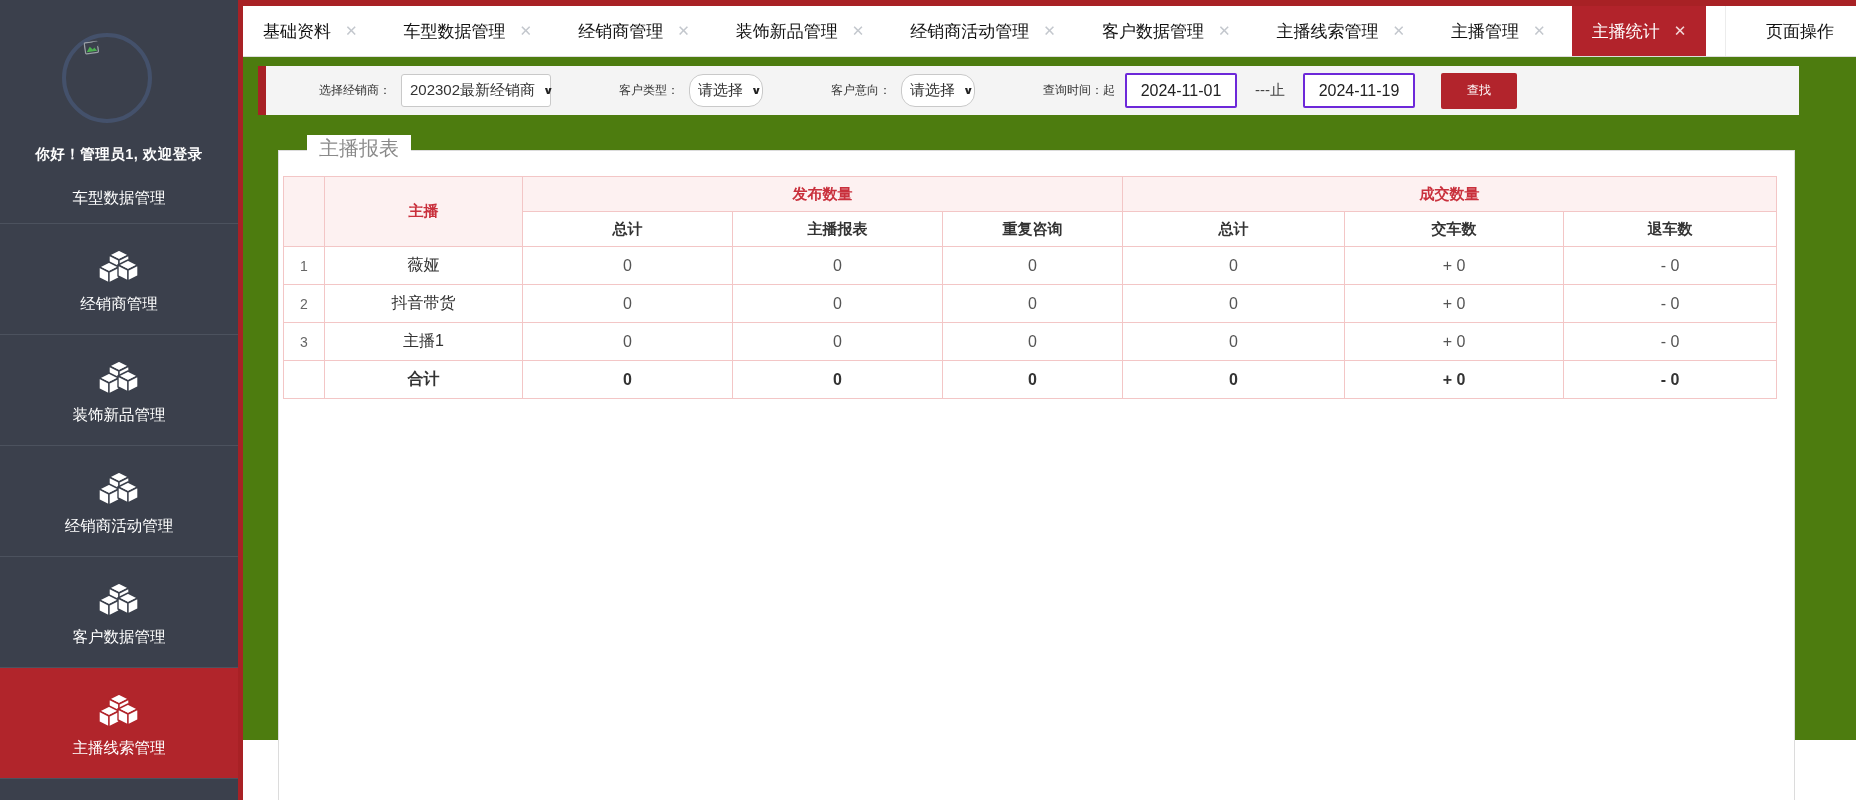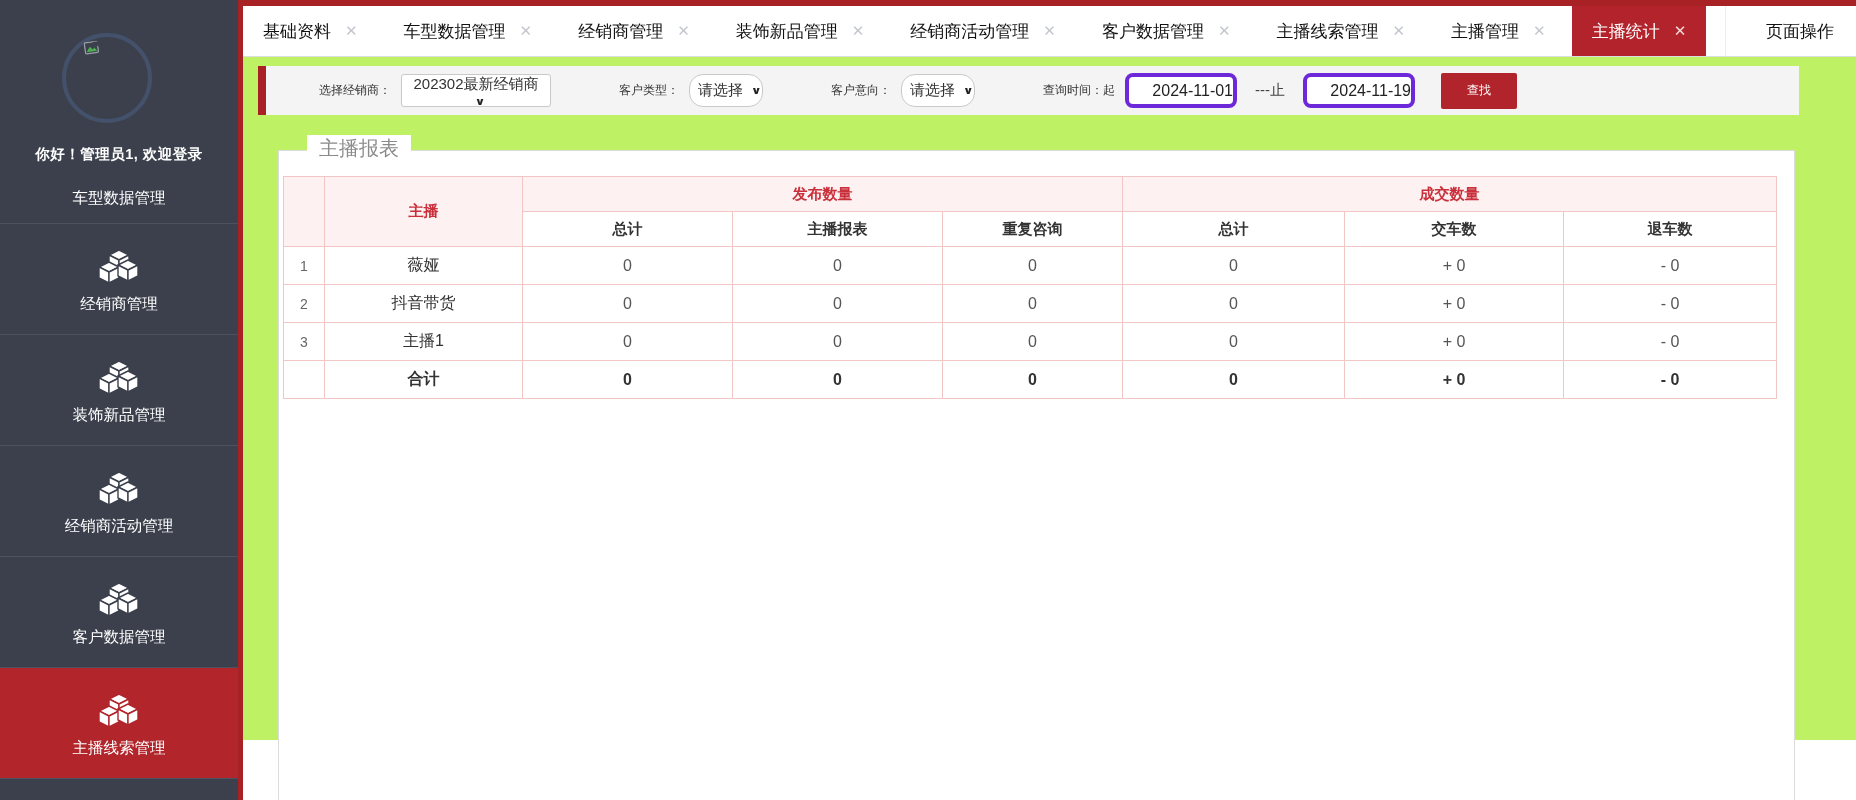--- a/index.html
+++ b/index.html
@@ -20,21 +20,21 @@
   .menu-item.text-only { height:40px; line-height:30px; font-size:15.5px; }
   .menu-item.block { height:111px; border-top:1px solid #4c525e; padding-top:26px; }
   .menu-item.block .cube { display:block; margin:0 auto 10px auto; }
   .menu-item.block .mi-label { font-size:15.5px; }
   .menu-item.active { background:#b1252b; }
   .menu-tail { width:238px; height:0; border-top:1px solid #4c525e; }
   .cubeface { fill:#ffffff; stroke:#3b404c; stroke-width:1.4; stroke-linejoin:round; }
   .menu-item.active .cubeface { stroke:#b1252b; }
 
   
-  .main { position:absolute; left:243px; top:0; width:1613px; height:740px; background:#bef264; }
+  .main { position:absolute; left:243px; top:0; width:1613px; height:740px; background:#4d7c0f; }
   .tab-top-border { position:absolute; left:0; top:0; width:1613px; height:6px; background:#a82125; }
   .tabbar { position:absolute; left:0; top:6px; width:1613px; height:51px; background:#fff;
             display:flex; align-items:stretch; border-bottom:1px solid #dddddd; }
   .tab { display:flex; align-items:center; gap:14px; padding:0 20px; margin-right:6px;
          font-size:17px; color:#111; cursor:pointer; white-space:nowrap; }
   .tab .close { color:#c3c7cd; font-size:15px; cursor:pointer; }
   .tab.active { background:#b2232b; color:#fff; }
   .tab.active .close { color:#f3dadb; }
   .page-actions { margin-left:auto; margin-right:8px; display:flex; align-items:center;
                   padding:0 14px 0 40px; font-size:17px; color:#111; border-left:1px solid #ececec;
@@ -42,24 +42,24 @@
 
   
   .filterbar { position:absolute; left:15px; top:66px; width:1541px; height:49px; background:#f4f4f4;
                display:flex; align-items:center; }
   .filter-accent { width:8px; height:49px; background:#a82125; margin-right:21px; flex:none; }
   .f-label { font-size:12px; color:#333; margin-right:10px; white-space:nowrap;margin-left:32px; }
   .f-select { height:33px; background:#fff; border:1px solid #c9c9c9; border-radius:3px;
               display:flex; align-items:center; justify-content:space-between;
               padding:0 8px; font-size:15px; color:#333; margin-right:36px; cursor:pointer; white-space:nowrap; }
   .f-select .caret { font-size:13px; font-weight:bold; color:#222; transform:scaleY(.8); margin-left:8px; }
-  .sel-dealer { width:150px;flex-direction:column; }
+  .sel-dealer { width:150px; }
   .sel-small { width:74px;border-radius:14px; }
-  .f-date { width:112px; height:35px; background:#fff; border:4px solid #6d28d9; border-radius:8px;
-            text-align:right; font-size:16px; color:#222; font-family:"Liberation Sans",sans-serif; }
+  .f-date { width:112px; height:35px; background:#fff; border:2px solid #6d28d9; border-radius:2px;
+            text-align:center; font-size:16px; color:#222; font-family:"Liberation Sans",sans-serif; }
   .f-mid { font-size:15px; color:#444; margin:0 18px; white-space:nowrap; }
   .search-btn { width:76px; height:36px; background:#b2242c; color:#fff; border:none; border-radius:2px;
                 font-size:12px; margin-left:26px; cursor:pointer; font-family:"Liberation Sans",sans-serif; }
 
   
   .report-box { position:absolute; left:35px; top:150px; width:1517px; height:700px;
                 border:1px solid #dcdcdc; background:#fff; }
   .report-legend { position:absolute; left:28px; top:-16px; background:#fff; padding:0 12px;
                    font-size:20px; color:#8a8a8a; }
   .report-table { position:absolute; left:4px; top:25px; border-collapse:collapse; table-layout:fixed; }

